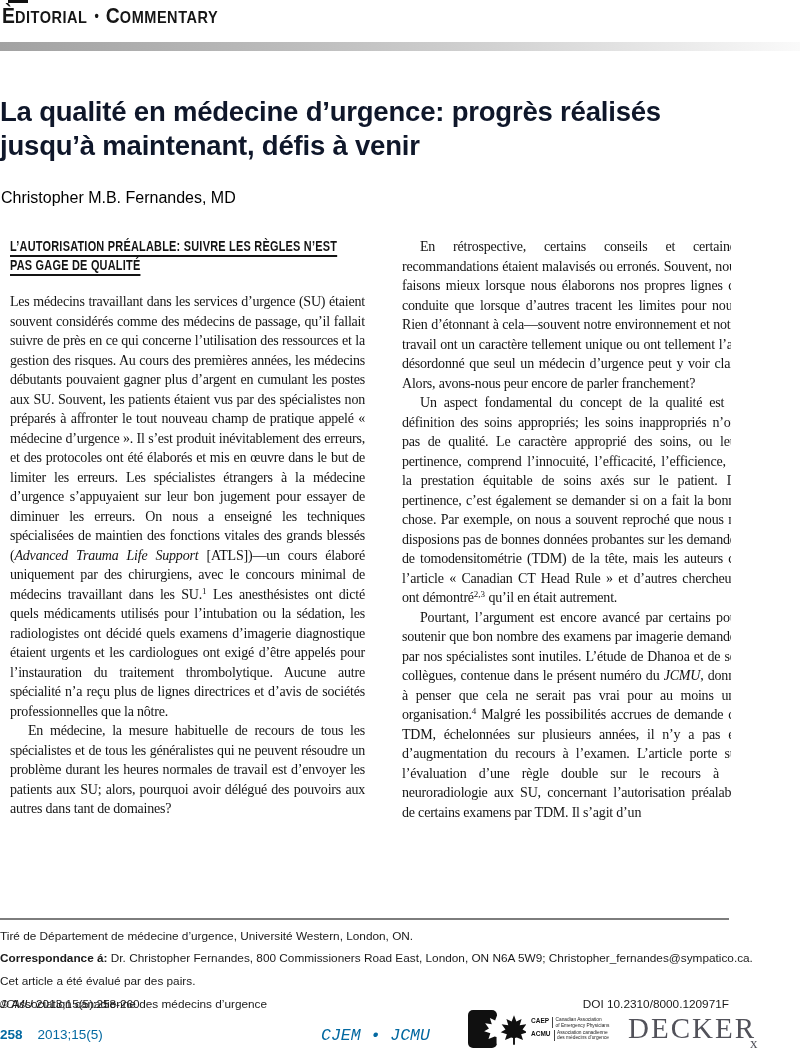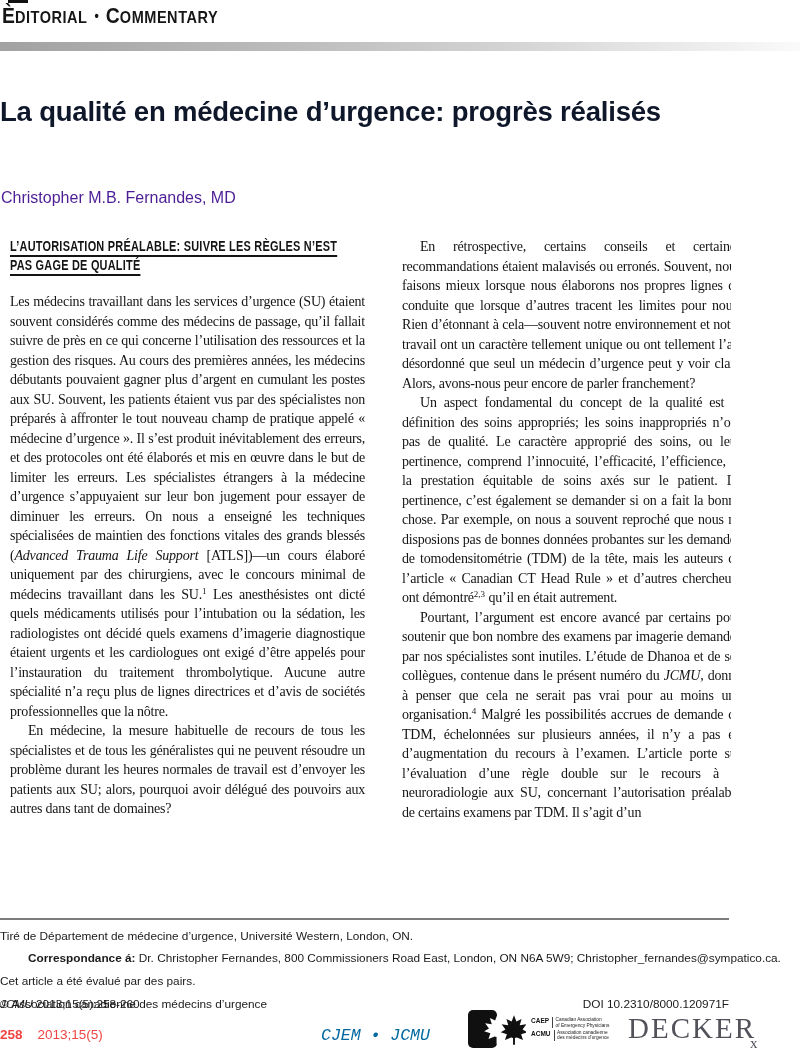--- a/index.html
+++ b/index.html
@@ -13,21 +13,21 @@
           transform:scaleX(.88);transform-origin:0 0;white-space:nowrap;}
   .kicker .big{font-size:22px;}
   .kicker .small{font-size:16.5px;letter-spacing:.6px;}
   .kicker .sep{font-size:14px;padding:0 8px;vertical-align:2px;}
 
   .gradbar{position:absolute;left:0;top:42px;width:800px;height:9px;
            background:linear-gradient(90deg,#a2a2a2 0%,#bbbbbb 35%,#d2d2d2 62%,#fafafa 100%);}
 
   .title{position:absolute;left:0;top:95px;font-size:27.5px;font-weight:bold;line-height:34px;
          color:#0f172a;letter-spacing:-.2px;}
-  .author{position:absolute;left:1px;top:189px;font-size:16px;color:#4c1d95;}
+  .author{position:absolute;left:1px;top:189px;font-size:16px;color:#000000;}
 
   
   .columns{position:absolute;left:0;top:237px;width:731px;height:681px;display:flex;overflow:hidden;}
   .col-left{width:355px;margin-right:37px;flex:none;padding-left:10px;}
   .col-right{width:339px;flex:none;}
 
   .heading{font-weight:bold;font-size:14px;line-height:19px;letter-spacing:.3px;
            transform:scaleX(.78);transform-origin:0 0;white-space:nowrap;margin-bottom:17px;color:#141414;}
   .heading .hline{display:block;width:-moz-fit-content;width:fit-content;
            text-decoration:underline;text-underline-offset:3.5px;text-decoration-thickness:1.5px;}
@@ -35,28 +35,28 @@
   .body-text p{margin:0;font-family:"Liberation Serif",serif;font-size:14px;line-height:19.5px;
                letter-spacing:-.2px;text-align:justify;color:#141414;}
   .body-text p.indent{text-indent:18px;}
   .it{font-style:italic;}
   sup.ref{font-size:9px;line-height:0;vertical-align:5px;letter-spacing:0;}
 
   
   .rule{position:absolute;left:0;top:918px;width:729px;height:2px;background:#7d7d7d;}
   .fline{position:absolute;left:0;font-size:11.8px;color:#1a1a1a;white-space:nowrap;}
   .f1{top:929px;}
-  .f2{top:951px;padding-left:28px;}
+  .f2{top:951px;}
   .f3{top:974px;}
   .f4{top:997px;width:729px;}
   .f4 .center{position:absolute;left:0;right:0;text-align:left;}
   .f4 .right{position:absolute;right:0;top:0;padding-left:29px;}
   .bold{font-weight:bold;}
 
-  .pageno-row{position:absolute;left:0;top:1027px;font-size:13.5px;color:#ef4444;}
+  .pageno-row{position:absolute;left:0;top:1027px;font-size:13.5px;color:#0369a1;}
   .pageno{font-weight:bold;margin-right:15px;}
   .cjem{position:absolute;left:321px;top:1026px;font-family:Liberation Mono, monospace;
         font-style:italic;font-size:16.5px;color:#0369a1;}
 
   
   .caep{position:absolute;left:468px;top:1008px;display:flex;align-items:center;}
   .caep-text{margin-left:5px;}
   .caep-row{display:flex;align-items:flex-start;margin:2px 0;}
   .caep-abbr{font-size:6.5px;font-weight:bold;color:#111;}
   .caep-name{font-size:4.8px;line-height:5.4px;margin-left:3px;border-left:.5px solid #444;
@@ -75,20 +75,21 @@
   <div class="scan-artifact"></div>
 
   <div class="kicker">
     <span class="big">È</span><span class="small">DITORIAL</span><span class="sep">•</span><span class="big">C</span><span class="small">OMMENTARY</span>
   </div>
 
   <div class="gradbar"></div>
 
   <div class="title">
     <div>La qualité en médecine d’urgence: progrès réalisés</div>
+    <div>jusqu’à maintenant, défis à venir</div>
   </div>
 
   <div class="author">Christopher M.B. Fernandes, MD</div>
 
   <div class="columns">
 
     <div class="col-left body-text">
       <div class="heading">
         <span class="hline">L’AUTORISATION PRÉALABLE: SUIVRE LES RÈGLES N’EST</span>
         <span class="hline">PAS GAGE DE QUALITÉ</span>

